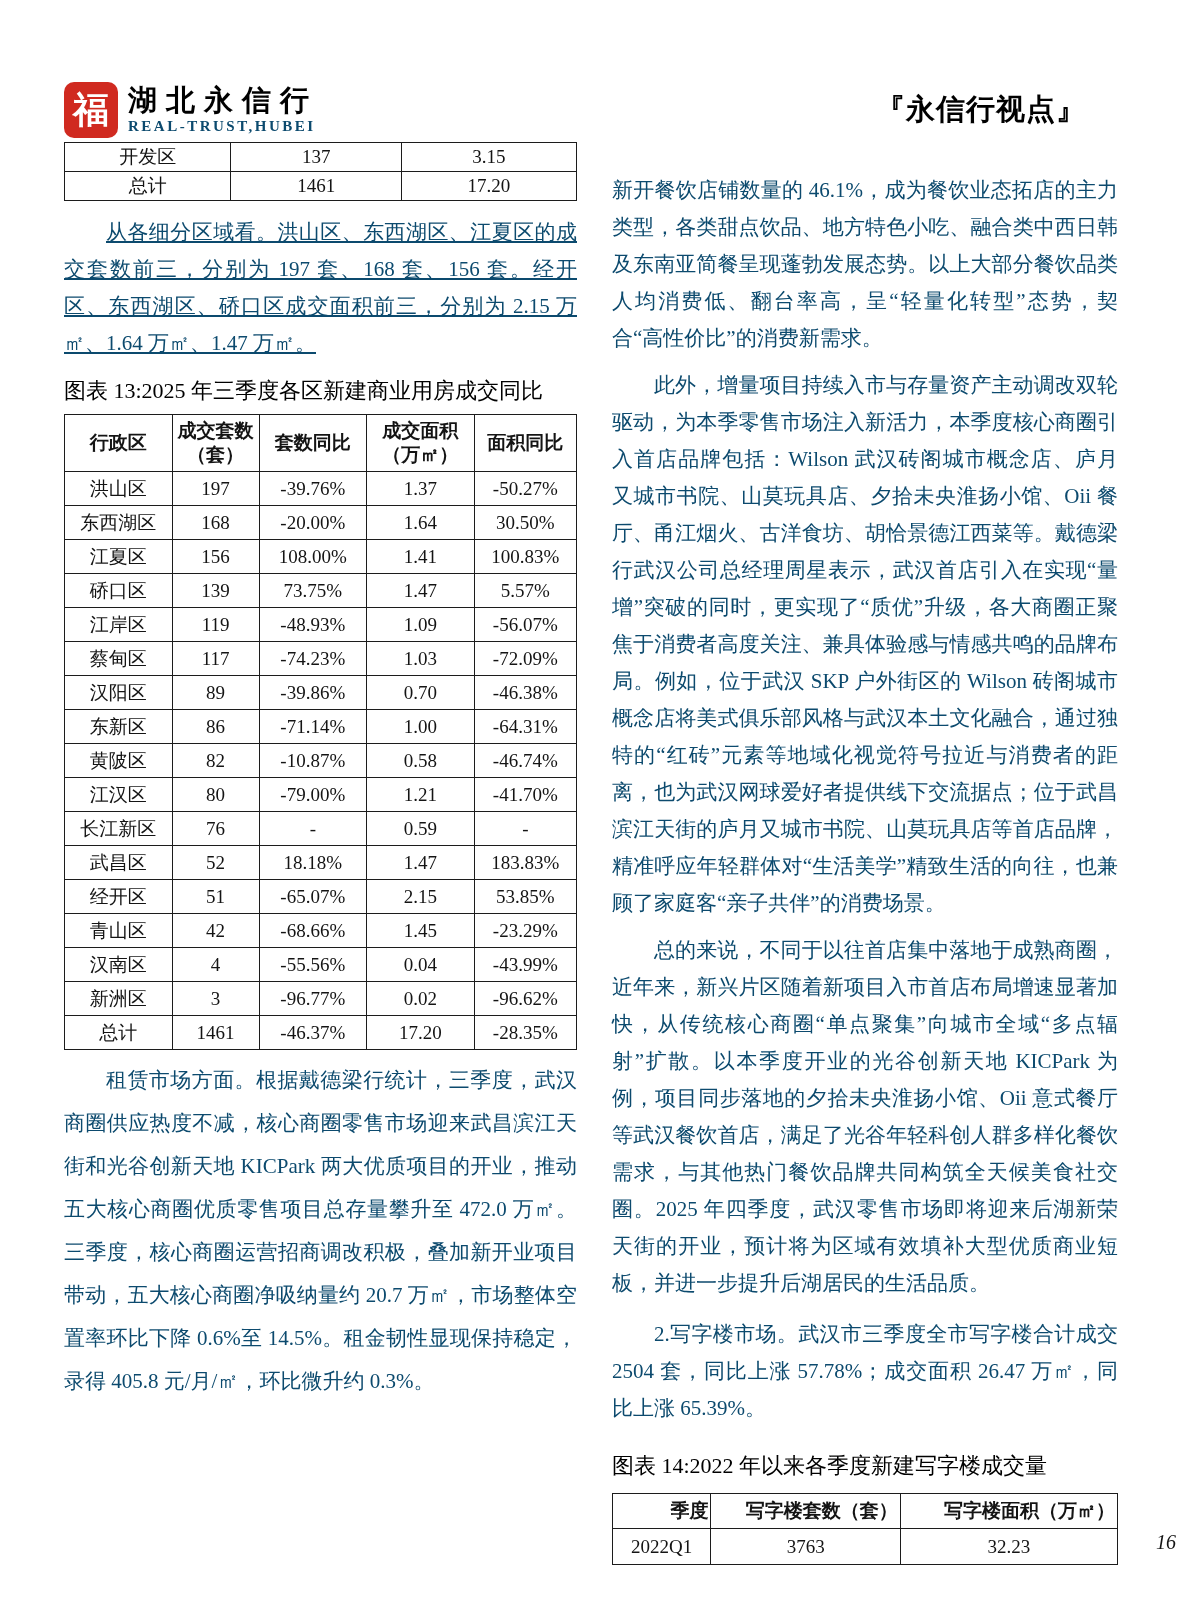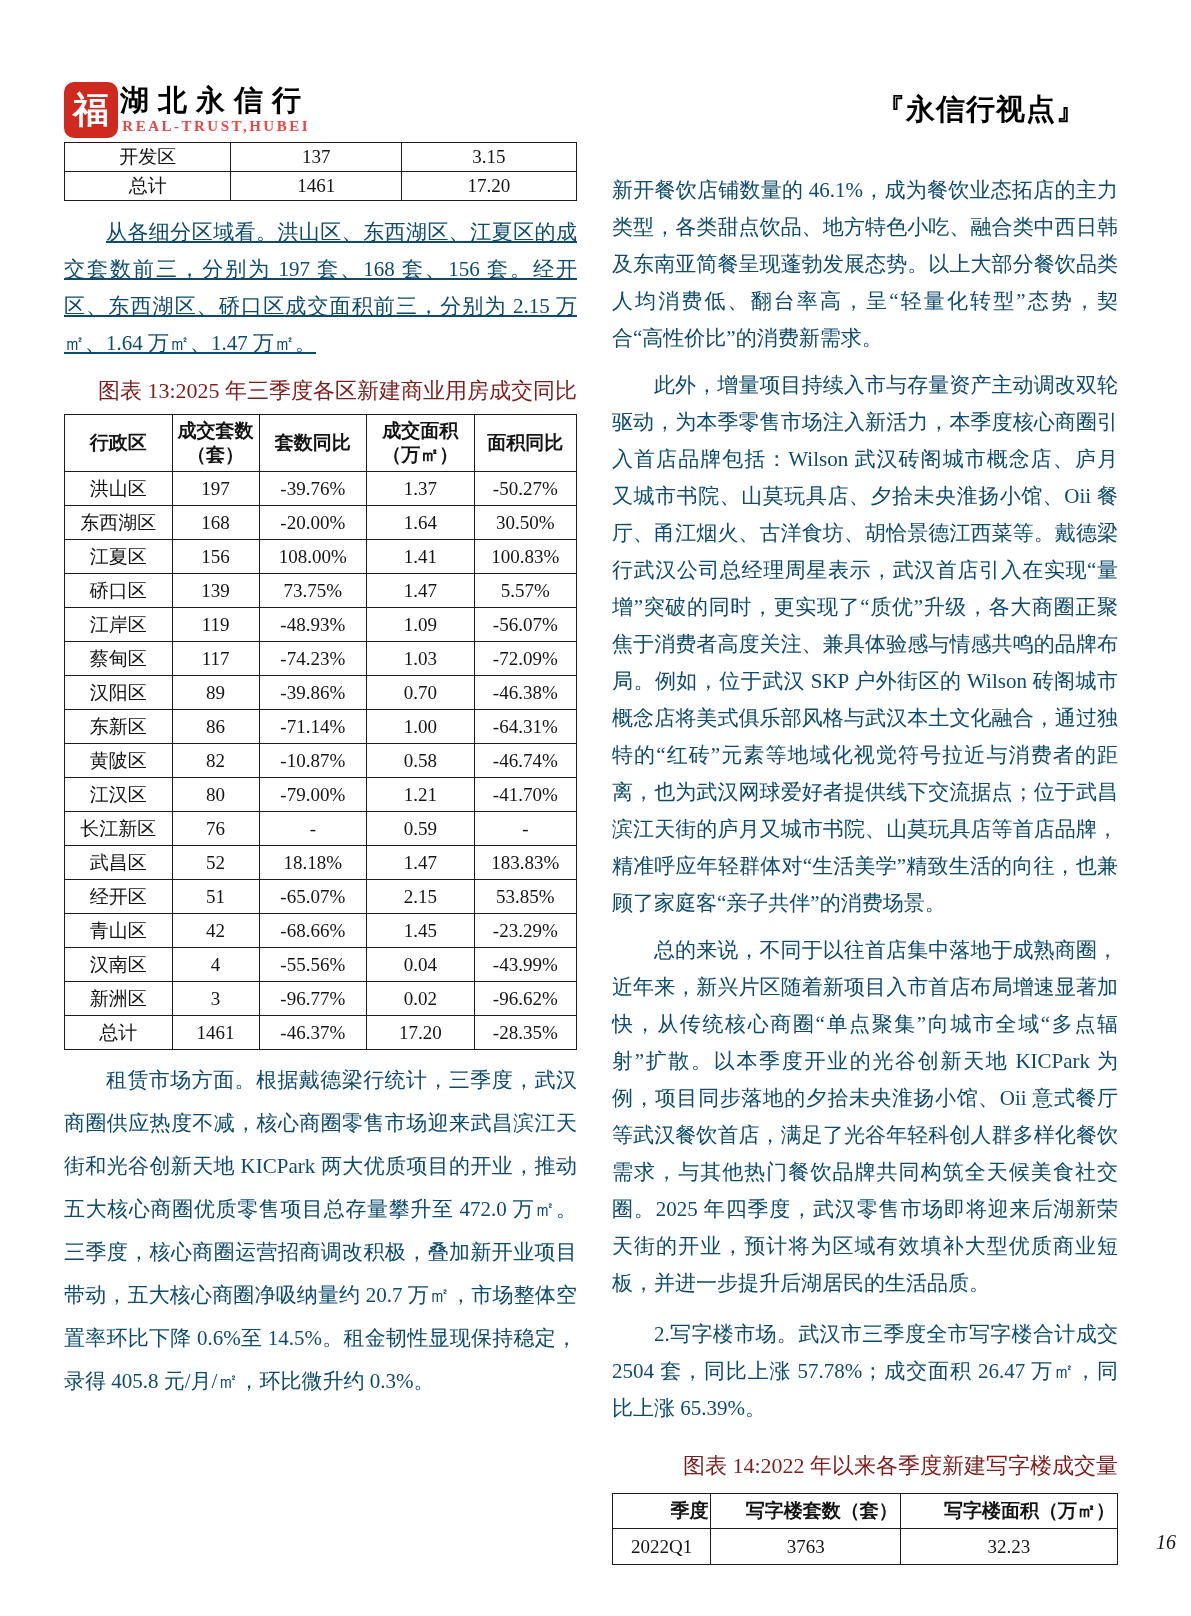--- a/index.html
+++ b/index.html
@@ -16,49 +16,49 @@
 
   
   .logo { position: absolute; left: 64px; top: 82px; display: flex; align-items: center; }
   .seal {
     width: 54px; height: 56px; border-radius: 10px;
     background: #d02a20; color: #fff;
     display: flex; align-items: center; justify-content: center;
     font-size: 36px; font-weight: bold; line-height: 1;
     font-family: "Liberation Serif", serif;
   }
-  .logo-text { margin-left: 2px; text-align: right; }
+  .logo-text { margin-left: 10px; }
   .logo-cn {
     font-size: 29px; font-weight: bold; letter-spacing: 9px;
     color: #000; line-height: 1.1; white-space: nowrap;
     font-family: "Liberation Sans", sans-serif;
   }
   .logo-en {
     font-size: 15px; font-weight: bold; letter-spacing: 2.5px;
-    color: #ef4444; line-height: 1.2; font-family: "Liberation Serif", serif;
+    color: #0c4a6e; line-height: 1.2; font-family: "Liberation Serif", serif;
   }
   .view-title {
     position: absolute; right: 105px; top: 90px;
     font-size: 29px; font-weight: bold; color: #000;
     font-family: "Liberation Sans", sans-serif; letter-spacing: 1px;
   }
 
   
   .col-left  { position: absolute; left: 64px;  top: 142px; width: 513px; }
   .col-right { position: absolute; left: 612px; top: 140px; width: 506px; }
 
   p.body-text {
     font-size: 21px; text-align: justify; color: #0c4a6e;
   }
   .lh-tight { line-height: 37px; }
   .lh-wide  { line-height: 43px; }
   .indent   { text-indent: 2em; }
 
   .fig-title {
-    color: #7f1d1d; font-size: 22px; text-align: right;
+    color: #000000; font-size: 22px; text-align: left;
     line-height: 30px; font-weight: normal;
   }
 
   
   table { border-collapse: collapse; width: 100%; table-layout: fixed; }
   table, th, td { border: 1.6px solid #1c1c1c; }
   th, td { text-align: center; vertical-align: middle; font-size: 19px; color: #141414; }
   th { font-weight: bold; padding: 4px 2px; line-height: 24px; }
   td { height: 34px; line-height: 22px; padding: 1px 2px; }
   .carry-table td { height: 29px; }

